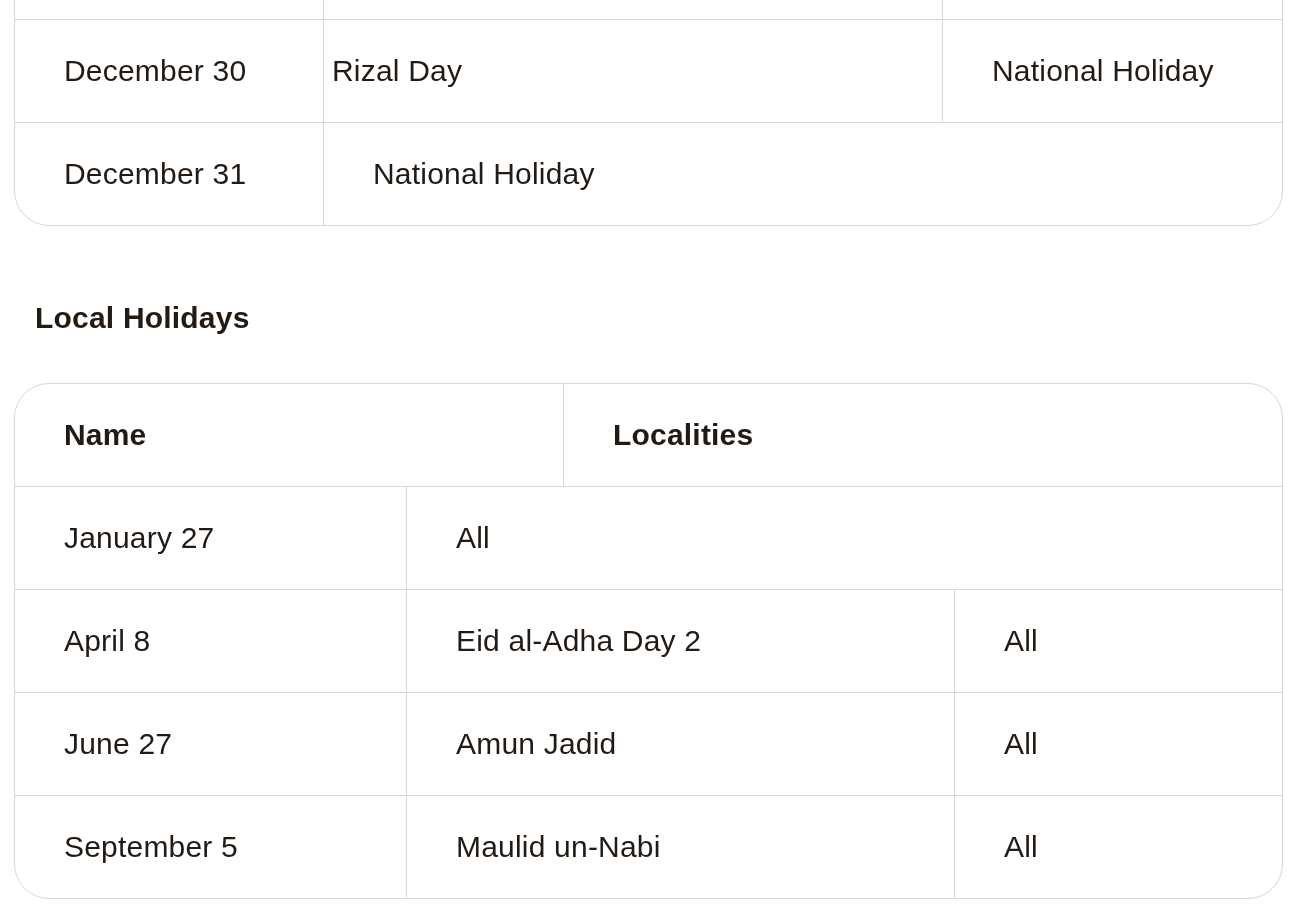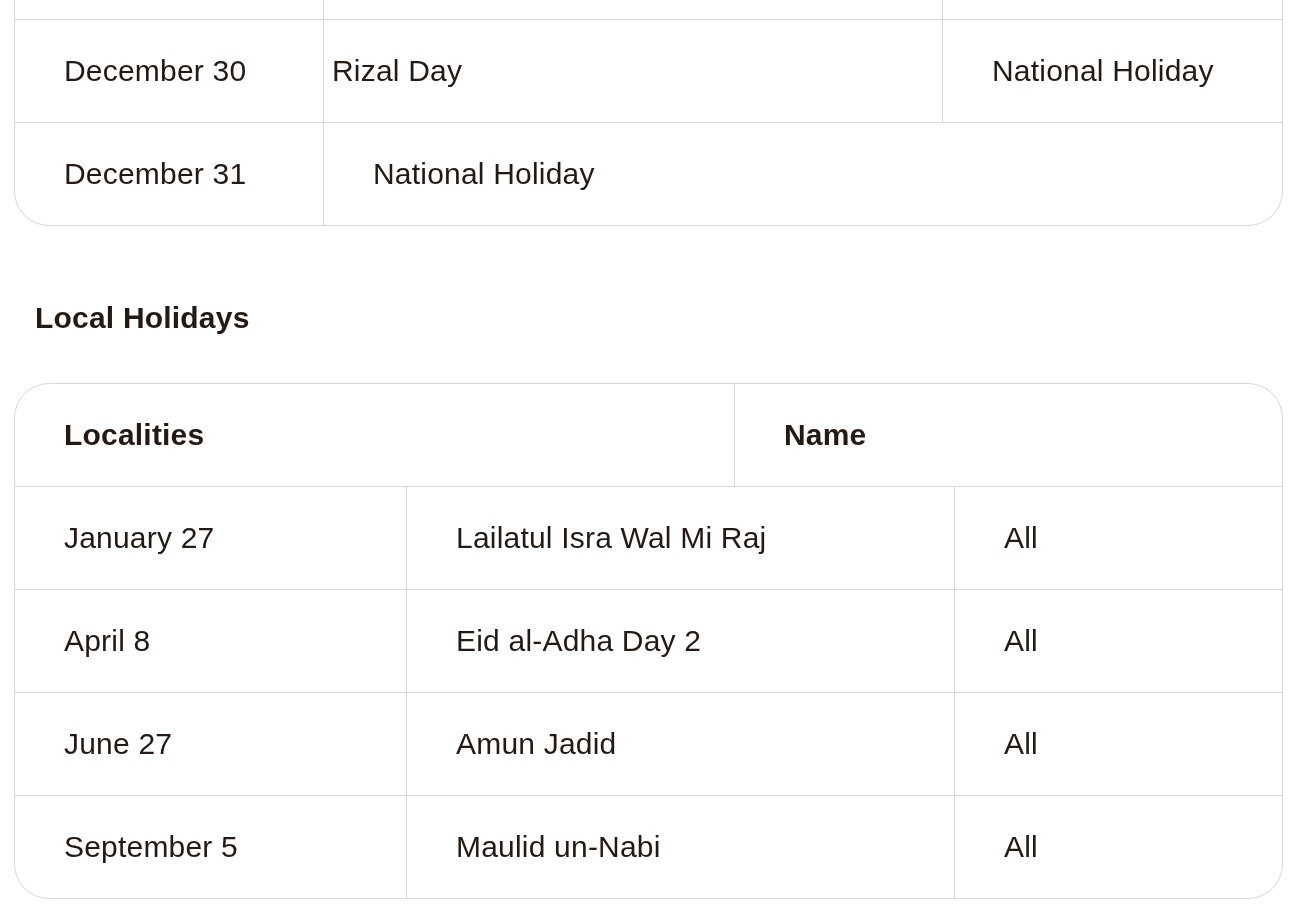--- a/index.html
+++ b/index.html
@@ -86,26 +86,25 @@
   <div class="t-row">
     <div class="t-cell c1">December 31</div>
     <div class="t-cell c3">National Holiday</div>
   </div>
 </div>
 
 <h2 class="section-heading">Local Holidays</h2>
 
 <div class="holiday-table table-local">
   <div class="t-row header-row">
+    <div class="t-cell c2">Name</div>
     <div class="t-cell c3">Localities</div>
-    <div class="t-cell c2">Name</div>
   </div>
   <div class="t-row">
     <div class="t-cell c1">January 27</div>
-    <div class="t-cell c2">Lailatul Isra Wal Mi Raj</div>
     <div class="t-cell c3">All</div>
   </div>
   <div class="t-row">
     <div class="t-cell c1">April 8</div>
     <div class="t-cell c2">Eid al-Adha Day 2</div>
     <div class="t-cell c3">All</div>
   </div>
   <div class="t-row">
     <div class="t-cell c1">June 27</div>
     <div class="t-cell c2">Amun Jadid</div>

